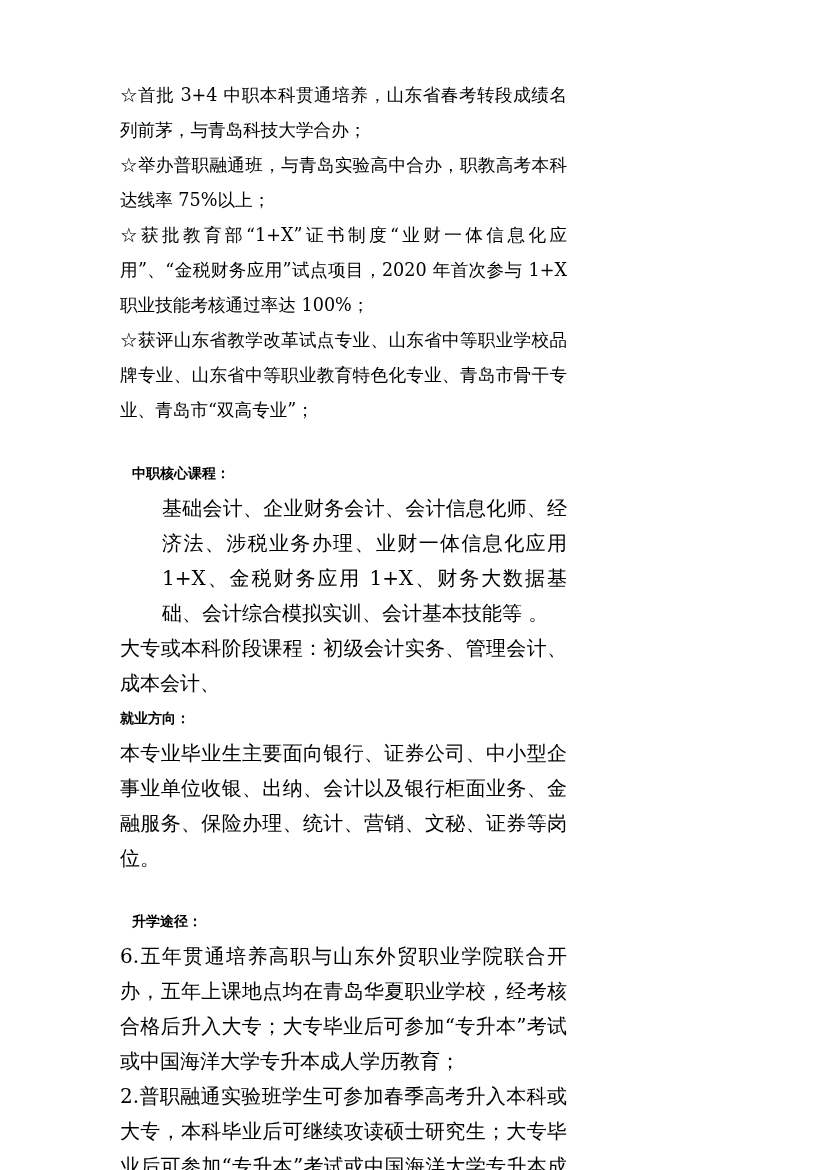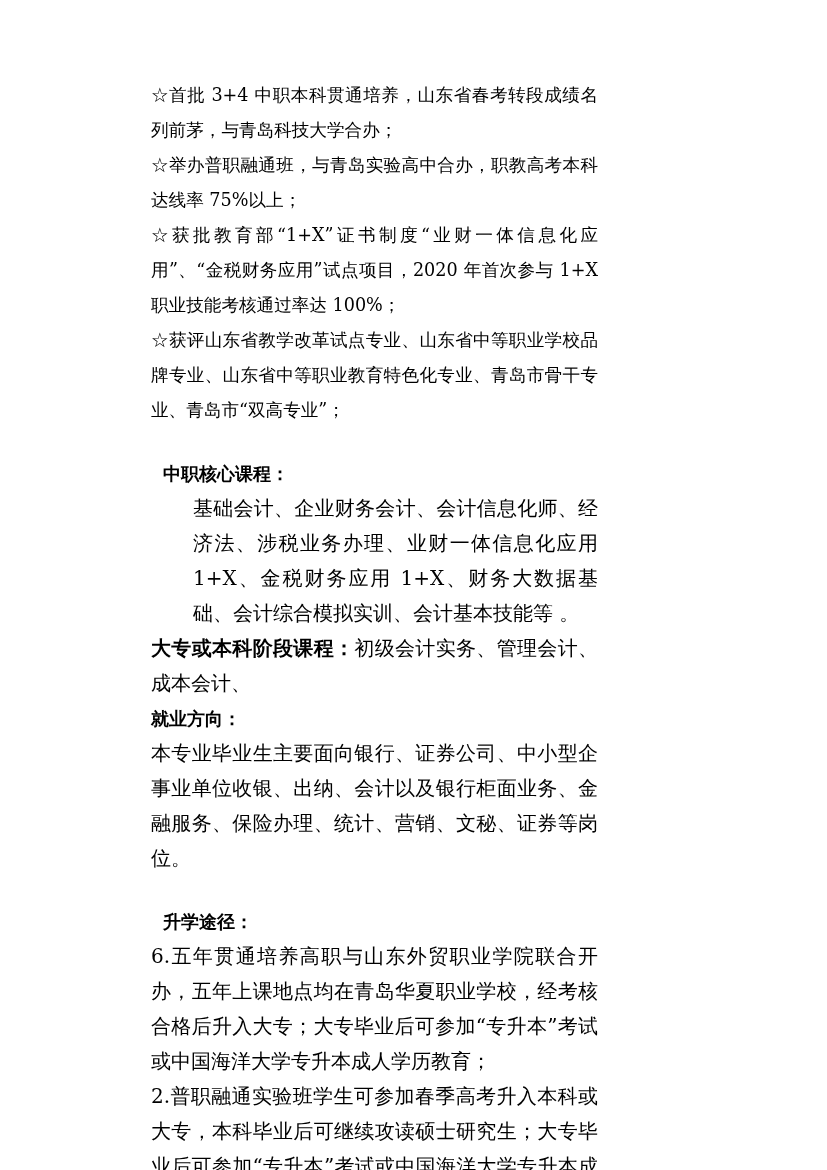--- a/index.html
+++ b/index.html
@@ -13,49 +13,48 @@
     font-family: "DejaVu Serif", "Liberation Serif", serif;
     color: #000000;
     overflow: hidden;
   }
   .page {
     position: relative;
     width: 679px;
     height: 1170px;
     box-sizing: border-box;
     padding: 78px 112px 0 120px;
-    margin-left: 31px;
   }
   .para {
     font-size: 20px;
     line-height: 35px;
     text-align: justify;
     text-justify: inter-ideograph;
     margin: 0;
   }
   .star-block .line {
     font-size: 17.6px;
     line-height: 35px;
     text-align: justify;
     text-justify: inter-ideograph;
   }
   .section-head {
-    font-size: 18px;
+    font-size: 14px;
     line-height: 35px;
     font-weight: bold;
   }
   .indent-head {
     padding-left: 12px;
   }
   .indent-sub {
     padding-left: 42px;
   }
   .gap-md { height: 28px; }
   .inline-head {
-    font-weight: bold;
+    font-weight: normal;
   }
 </style>
 </head>
 <body>
 
 <div class="page">
 
   <div class="star-block">
     <div class="line">☆首批 3+4 中职本科贯通培养，山东省春考转段成绩名列前茅，与青岛科技大学合办；</div>
     <div class="line">☆举办普职融通班，与青岛实验高中合办，职教高考本科达线率 75%以上；</div>

